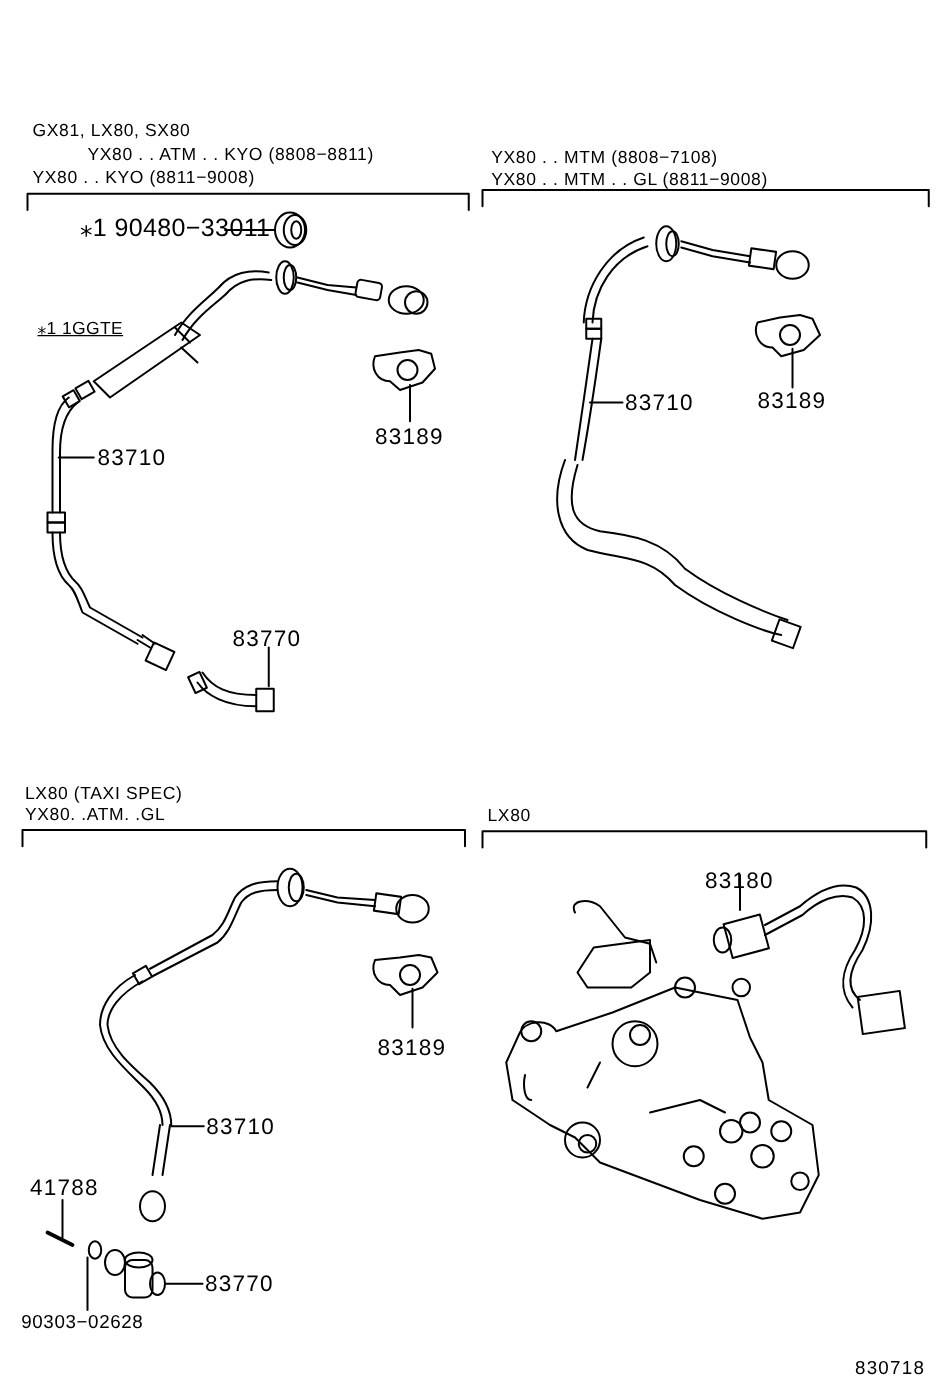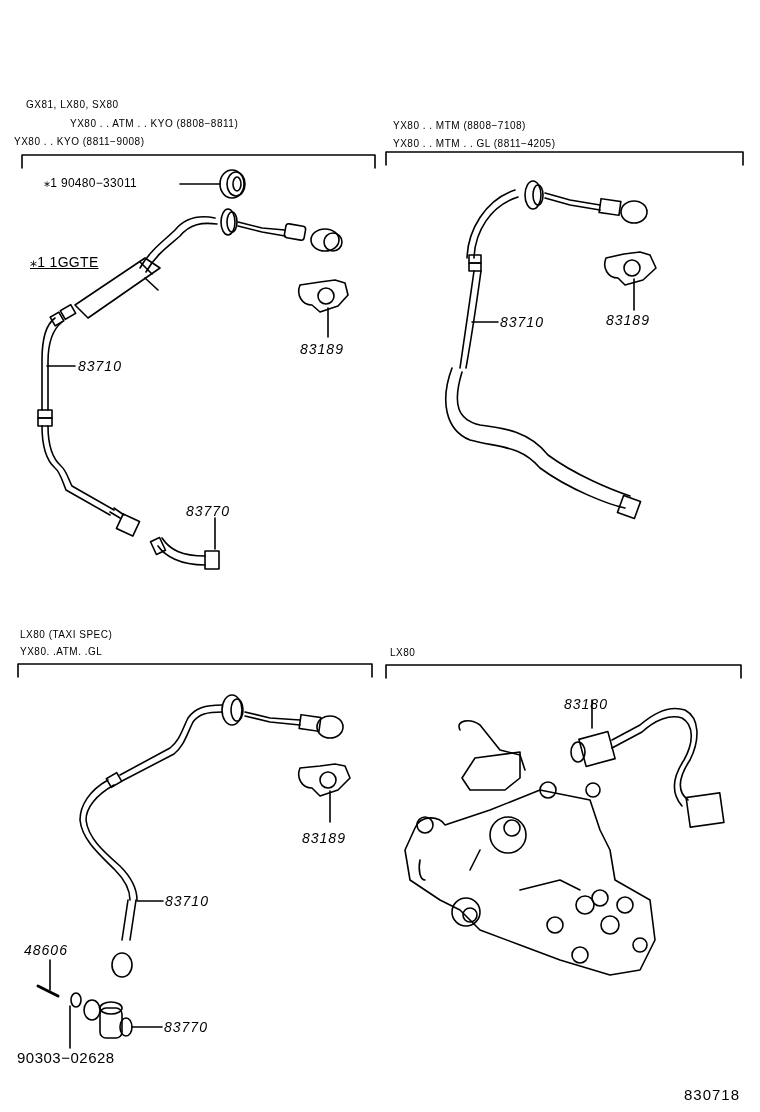--- a/index.html
+++ b/index.html
@@ -1,24 +1,24 @@
 <!DOCTYPE html>
 <html><head>
   <meta charset="utf-8">
   <style>
     html, body { margin: 0; padding: 0; background: #ffffff; }
     body { width: 760px; height: 1112px; position: relative; overflow: hidden;
            font-family: "Liberation Sans", "DejaVu Sans", sans-serif; color: #000; }
     .lbl { position: absolute; font-size: 15px; line-height: 16px; white-space: nowrap;
            letter-spacing: 0.3px; color: #000; }
-    .hdr { position: absolute; font-size: 10px; line-height: 15px; white-space: nowrap;
+    .hdr { position: absolute; font-size: 14px; line-height: 15px; white-space: nowrap;
            letter-spacing: 0.5px; }
     .u { text-decoration: underline; margin-top: 40px; }
     svg.art { position: absolute; left: 0; top: 0; }
-    .pn { font-size: 14px; letter-spacing: 1px; font-style: italic; }
+    .pn { font-size: 18px; letter-spacing: 1px; }
   </style>
 </head>
 <body>
 
 <svg class="art" width="760" height="1112" viewBox="0 0 760 1112" fill="none" stroke="#000" stroke-width="1.6" stroke-linecap="round" stroke-linejoin="round">
 
   <g>
     <path d="M22 168 L22 155 L375 155 L375 168"></path>
   </g>
   <g>
@@ -170,40 +170,40 @@
     <circle cx="593" cy="790" r="7"></circle>
     <circle cx="425" cy="825" r="8"></circle>
     <path d="M520 890 L560 880 L580 890"></path>
     <path d="M480 850 L470 870"></path>
     <path d="M420 860 C418 870 420 880 425 880"></path>
   </g>
 </svg>
 
 <div class="hdr" style="left:26px; top:97px;">GX81, LX80, SX80</div>
 <div class="hdr" style="left:26px; top:116px;margin-left:44px;">YX80 . . ATM . . KYO (8808−8811)</div>
-<div class="hdr" style="left:14px; top:134px;">YX80 . . KYO (8811−9008)</div>
-
-<div class="lbl" style="left:44px; top:175px; font-size:12px;text-align:center;">⁎1 90480−33011</div>
+<div class="hdr" style="left:26px; top:134px;">YX80 . . KYO (8811−9008)</div>
+
+<div class="lbl" style="left:64px; top:175px; font-size:20px;text-align:center;">⁎1 90480−33011</div>
 <div class="lbl u" style="left:30px; top:214px; font-size:14px;">⁎1  1GGTE</div>
 
 <div class="lbl pn" style="left:78px; top:358px;">83710</div>
 <div class="lbl pn" style="left:300px; top:341px;">83189</div>
 <div class="lbl pn" style="left:186px; top:503px;">83770</div>
 
 <div class="hdr" style="left:393px; top:118px;">YX80 . . MTM (8808−7108)</div>
-<div class="hdr" style="left:393px; top:136px;">YX80 . . MTM . . GL (8811−4205)</div>
+<div class="hdr" style="left:393px; top:136px;">YX80 . . MTM . . GL (8811−9008)</div>
 
 <div class="lbl pn" style="left:500px; top:314px;">83710</div>
 <div class="lbl pn" style="left:606px; top:312px;">83189</div>
 
 <div class="hdr" style="left:20px; top:627px;">LX80 (TAXI  SPEC)</div>
 <div class="hdr" style="left:20px; top:644px;">YX80. .ATM. .GL</div>
 
 <div class="lbl pn" style="left:302px; top:830px;">83189</div>
 <div class="lbl pn" style="left:165px; top:893px;">83710</div>
-<div class="lbl pn" style="left:24px; top:942px;">48606</div>
+<div class="lbl pn" style="left:24px; top:942px;">41788</div>
 <div class="lbl pn" style="left:164px; top:1019px;">83770</div>
 <div class="lbl" style="left:17px; top:1050px; font-size:15px; letter-spacing:0.5px;">90303−02628</div>
 
 <div class="hdr" style="left:390px; top:645px;">LX80</div>
 <div class="lbl pn" style="left:564px; top:696px;">83180</div>
 
 <div class="lbl" style="left:684px; top:1087px; font-size:15px; letter-spacing:1px;">830718</div>
 
 </body></html>

